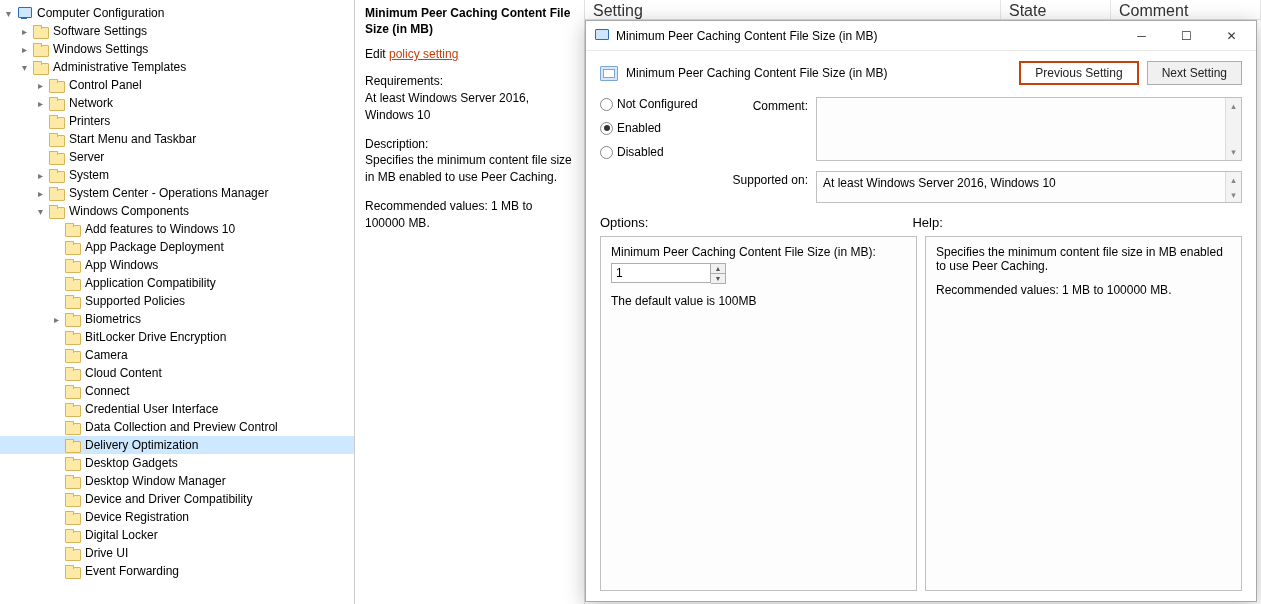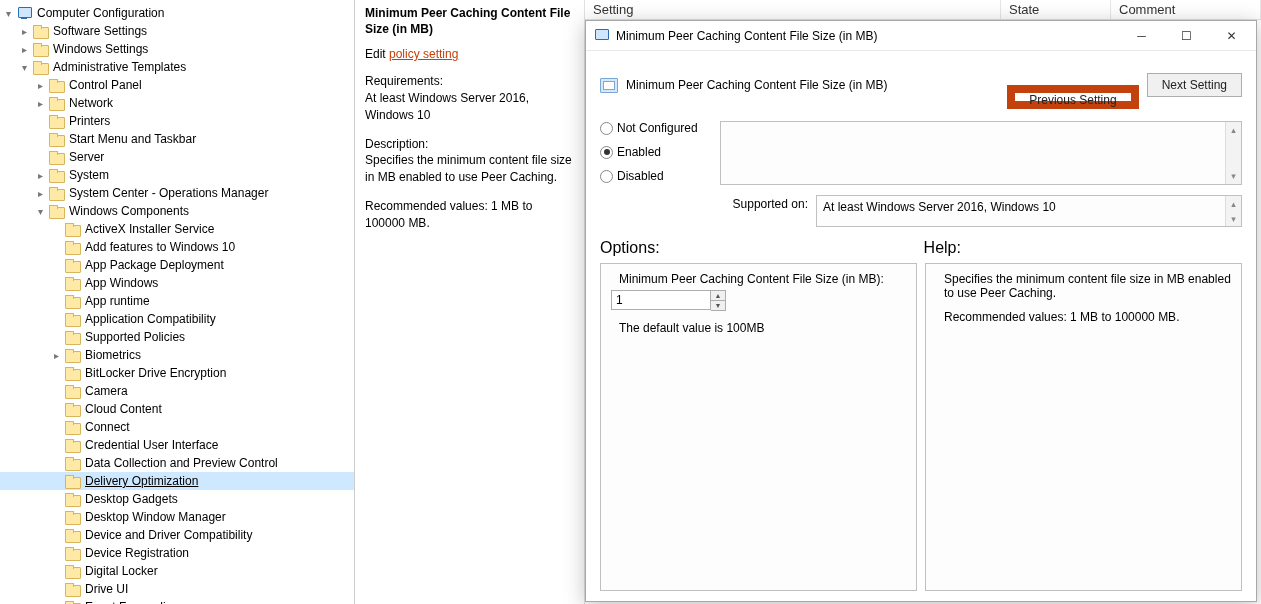--- a/index.html
+++ b/index.html
@@ -1,79 +1,79 @@
 <!DOCTYPE html>
 <html><head>
 <meta charset="utf-8">
 <style>
 * { box-sizing: border-box; margin: 0; padding: 0; }
 body { font-family: "Segoe UI", Tahoma, sans-serif; font-size: 12px; color: #000; background: #fff; width: 1261px; height: 604px; overflow: hidden; position: relative; }
 .main { display: flex; height: 100%; }
 .tree-pane { width: 355px; border-right: 1px solid #ccc; padding: 4px 0; overflow: hidden; background:#fff;}
 .tree-node { display: flex; align-items: center; height: 18px; cursor: default; white-space: nowrap; }
-.tree-node.selected { background: #cde8ff; text-decoration: underline; }
+.tree-node.selected { background: #cde8ff; }
 .twisty { width: 13px; height: 13px; display:inline-flex; align-items:center; justify-content:center; color:#777; font-size:10px; margin-right:2px;}
 .twisty.blank { visibility:hidden; }
 .folder-icon { width:16px; height:13px; margin-right:4px; display:inline-block; position:relative;}
 .folder-icon::before { content:""; position:absolute; left:0; top:2px; width:14px; height:10px; background:#ffe9a6; border:1px solid #d9b45b; border-radius:1px;}
 .folder-icon::after { content:""; position:absolute; left:0; top:0; width:7px; height:3px; background:#ffe9a6; border:1px solid #d9b45b; border-bottom:none; border-radius:1px 1px 0 0;}
 .comp-icon { width:16px; height:14px; margin-right:4px; display:inline-block; position:relative;}
 .comp-icon::before{content:"";position:absolute;left:1px;top:1px;width:12px;height:9px;border:1px solid #2b6cb3;background:#cfe6ff;border-radius:1px;}
 .comp-icon::after{content:"";position:absolute;left:4px;top:11px;width:6px;height:2px;background:#2b6cb3;}
 .ind-0{padding-left:2px;} .ind-1{padding-left:18px;} .ind-2{padding-left:34px;} .ind-3{padding-left:50px;}
 
 .detail-pane { width: 230px; border-right:1px solid #e0e0e0; padding: 6px 10px; background:#fff;}
 .detail-title{font-weight:700; font-size:12px; margin-bottom:10px; line-height:1.3;}
 .detail-edit{margin-bottom:12px;}
 .detail-edit a{color:#c2410c; text-decoration:underline;}
 .detail-sec{margin-bottom:12px; line-height:1.4;}
 
 .list-header{position:absolute; left:585px; top:0; right:0; height:20px; display:flex; border-bottom:1px solid #e0e0e0; background:#fff;}
-.list-header div{padding:2px 8px; border-right:1px solid #e6e6e6; font-size:13px; color:#333;}
+.list-header div{padding:2px 8px; border-right:1px solid #e6e6e6; font-size:16px; color:#333;}
 .lh-setting{flex:1;} .lh-state{width:110px;} .lh-comment{width:150px;}
 
 .dialog{position:absolute; left:585px; top:20px; width:672px; height:582px; background:#fff; border:1px solid #a8a8a8; box-shadow:0 4px 20px rgba(0,0,0,.25);}
 .titlebar{height:30px; display:flex; align-items:center; padding:0 2px 0 8px; background:#fff; border-bottom:1px solid #e8e8e8;}
 .titlebar-icon{width:16px;height:16px;margin-right:6px;display:inline-block;position:relative;}
 .titlebar-icon::before{content:"";position:absolute;left:1px;top:1px;width:12px;height:9px;border:1px solid #2b6cb3;background:#cfe6ff;border-radius:1px;}
 .titlebar-text{flex:1;font-size:12px;}
 .win-btn{width:45px;height:28px;display:flex;align-items:center;justify-content:center;color:#333;}
 
 .dlg-body{padding:10px 14px; height:calc(100% - 30px); display:flex; flex-direction:column;}
 .dlg-header-row{display:flex; align-items:center; margin-bottom:12px;}
 .dlg-header-row .gp-icon{width:18px;height:18px;margin-right:8px;display:inline-block;position:relative;}
 .dlg-header-row .gp-icon::before{content:"";position:absolute;left:0;top:2px;width:16px;height:13px;background:#d9e8f9;border:1px solid #7aa7d6;border-radius:1px;}
 .dlg-header-row .gp-icon::after{content:"";position:absolute;left:3px;top:5px;width:10px;height:7px;background:#fff;border:1px solid #7aa7d6;}
 .dlg-header-text{flex:1;font-size:12px;}
 .nav-btn{height:24px;padding:0 14px;margin-left:8px;border:1px solid #adadad;background:#f0f0f0;font-size:12px;color:#222;cursor:pointer;}
-.nav-btn.prev{border:8px solid #c2410c;background:#fff;color:#222;margin-top:24px;}
+.nav-btn.prev{border:2px solid #c2410c;background:#fff;color:#222;}
 
 .config-row{display:flex; margin-bottom:10px;}
 .radio-col{width:120px;display:flex;flex-direction:column;gap:10px;}
 .radio-item{display:flex;align-items:center;gap:4px;font-size:12px;}
 .radio{width:13px;height:13px;border:1px solid #888;border-radius:50%;display:inline-flex;align-items:center;justify-content:center;}
 .radio.checked::after{content:"";width:6px;height:6px;border-radius:50%;background:#333;}
 .field-col{flex:1;display:flex;flex-direction:column;gap:10px;}
 .field-row{display:flex;gap:8px;}
 .field-label{width:88px;text-align:right;font-size:12px;padding-top:2px;}
 .txtarea{flex:1;border:1px solid #c0c0c0;height:64px;background:#fdfdfd;position:relative;}
 .supbox{flex:1;border:1px solid #c0c0c0;height:32px;background:#fdfdfd;padding:4px 6px;font-size:12px;position:relative;}
 .sb{position:absolute;right:0;top:0;bottom:0;width:16px;display:flex;flex-direction:column;justify-content:space-between;background:#f3f3f3;border-left:1px solid #dcdcdc;}
 .sb span{display:flex;align-items:center;justify-content:center;height:16px;color:#888;font-size:9px;}
 
 .opt-help-row{display:flex;gap:42px;margin:2px 0 6px 0;}
-.opt-help-row span{font-size:16px;}
+.opt-help-row span{font-size:13px;}
 .panels{display:flex;gap:8px; flex:1; min-height:0;}
 .panel{flex:1;border:1px solid #c0c0c0;background:#fdfdfd;padding:8px 10px;font-size:12px;overflow:auto;}
 .panel.options .spinner{display:flex;margin-top:4px;}
 .spin-input{width:100px;height:20px;border:1px solid #adadad;padding:0 4px;font-size:12px;}
 .spin-btns{display:flex;flex-direction:column;border:1px solid #adadad;border-left:none;}
 .spin-btns span{width:14px;height:9.5px;display:flex;align-items:center;justify-content:center;font-size:7px;background:#f0f0f0;color:#555;}
 .spin-btns span:first-child{border-bottom:1px solid #adadad;}
-.panel p{margin-bottom:4px;margin-left:8px;}
+.panel p{margin-bottom:4px;}
 .opt-hint{margin-top:10px;}
 .opt-label{margin-bottom:2px;}
 </style>
 </head>
 <body>
 
 <div class="main">
 
   <div class="tree-pane">
     <div class="tree-node ind-0">
@@ -133,41 +133,31 @@
       </div>
     <div class="tree-node ind-2">
         <span class="twisty">▾</span>
         <span class="folder-icon"></span>
         <span>Windows Components</span>
       </div>
     <div id="wc-container">
         <div class="tree-node ind-3">
           <span class="twisty blank">▸</span>
           <span class="folder-icon"></span>
-          <span>ActiveX Installer Service</span>
-        </div>
-        <div class="tree-node ind-3">
-          <span class="twisty blank">▸</span>
-          <span class="folder-icon"></span>
           <span>Add features to Windows 10</span>
         </div>
         <div class="tree-node ind-3">
           <span class="twisty blank">▸</span>
           <span class="folder-icon"></span>
           <span>App Package Deployment</span>
         </div>
         <div class="tree-node ind-3">
           <span class="twisty blank">▸</span>
           <span class="folder-icon"></span>
           <span>App Windows</span>
-        </div>
-        <div class="tree-node ind-3">
-          <span class="twisty blank">▸</span>
-          <span class="folder-icon"></span>
-          <span>App runtime</span>
         </div>
         <div class="tree-node ind-3">
           <span class="twisty blank">▸</span>
           <span class="folder-icon"></span>
           <span>Application Compatibility</span>
         </div>
         <div class="tree-node ind-3">
           <span class="twisty blank">▸</span>
           <span class="folder-icon"></span>
           <span>Supported Policies</span>
@@ -297,20 +287,21 @@
             <span class="radio checked"></span>
             <span>Enabled</span>
           </div>
         <div class="radio-item">
             <span class="radio"></span>
             <span>Disabled</span>
           </div>
       </div>
       <div class="field-col">
         <div class="field-row">
+          <div class="field-label">Comment:</div>
           <div class="txtarea">
               <div class="sb">
                 <span>▴</span>
                 <span>▾</span>
               </div>
             </div>
         </div>
         <div class="field-row">
           <div class="field-label">Supported on:</div>
           <div class="supbox"><span>At least Windows Server 2016, Windows 10</span><div class="sb">

